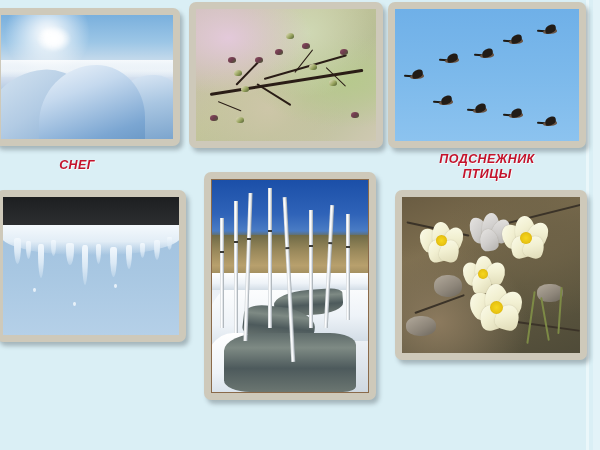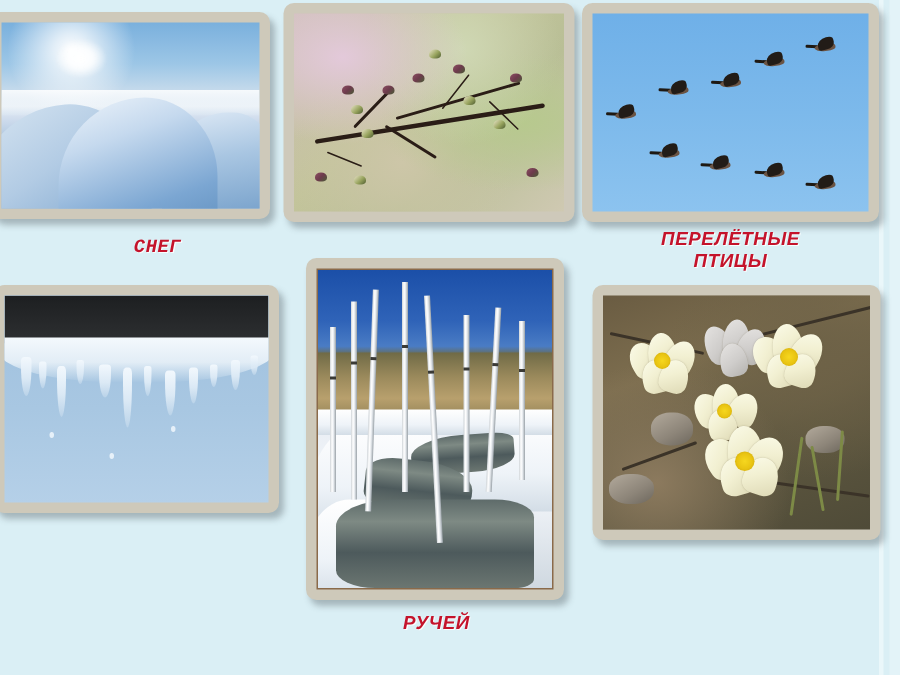--- a/index.html
+++ b/index.html
@@ -302,21 +302,21 @@
 
   <div class="card" id="pic-snow" style="left:-6px; top:8px; width:186px; height:138px;">
     <div class="photo">
       <div class="sun"></div>
       <div class="flat"></div>
       <div class="drift-a"></div>
       <div class="drift-c"></div>
       <div class="drift-b"></div>
     </div>
   </div>
-  <div class="caption" style="left:40px; top:158px; width:130px;font-family:Liberation Mono, monospace;">СНЕГ</div>
+  <div class="caption" style="left:12px; top:158px; width:130px;">СНЕГ</div>
 
   <div class="card" id="pic-buds" style="left:189px; top:2px; width:194px; height:146px;">
     <div class="photo">
       <div class="branch" style="left:8%; top:64%; width:86%; height:2.5px; transform:rotate(-9deg); transform-origin:left center;"></div>
       <div class="branch" style="left:38%; top:52%; width:48%; height:2px; transform:rotate(-16deg); transform-origin:left center;"></div>
       <div class="branch" style="left:34%; top:56%; width:22%; height:1.6px; transform:rotate(32deg); transform-origin:left center;"></div>
       <div class="branch" style="left:22%; top:57%; width:20%; height:1.6px; transform:rotate(-46deg); transform-origin:left center;"></div>
       <div class="branch" style="left:55%; top:48%; width:16%; height:1.4px; transform:rotate(-52deg); transform-origin:left center;"></div>
       <div class="branch" style="left:72%; top:44%; width:15%; height:1.4px; transform:rotate(44deg); transform-origin:left center;"></div>
       <div class="branch" style="left:12%; top:70%; width:14%; height:1.4px; transform:rotate(22deg); transform-origin:left center;"></div>
@@ -379,21 +379,21 @@
         <div class="body"></div>
         <div class="wing"></div>
       </div>
       <div class="goose" style="left:78%; top:82%;">
         <div class="neck"></div>
         <div class="body"></div>
         <div class="wing"></div>
       </div>
     </div>
   </div>
-  <div class="caption" style="left:404px; top:152px; width:166px;">ПЕРЕЛЁТНЫЕ
+  <div class="caption" style="left:404px; top:152px; width:166px;">ПОДСНЕЖНИК
 ПТИЦЫ</div>
 
   <div class="card" id="pic-drip" style="left:-4px; top:190px; width:190px; height:152px;">
     <div class="photo">
       <div class="roof"></div>
       <div class="snowedge"></div>
 
       <div class="icicle" style="left:6%;  top:30%; width:7px;  height:26px;"></div>
       <div class="icicle" style="left:13%; top:32%; width:5px;  height:18px;"></div>
       <div class="icicle" style="left:20%; top:34%; width:6px;  height:34px;"></div>
@@ -429,21 +429,20 @@
       <div class="trunk" style="left:14%; top:10%; height:62%;"></div>
       <div class="trunk" style="left:22%; top:6%;  height:70%; transform:rotate(2deg);"></div>
       <div class="trunk" style="left:36%; top:4%;  height:66%;"></div>
       <div class="trunk" style="left:48%; top:8%;  height:78%; transform:rotate(-3deg);"></div>
       <div class="trunk" style="left:62%; top:14%; height:56%;"></div>
       <div class="trunk" style="left:74%; top:12%; height:58%; transform:rotate(3deg);"></div>
       <div class="trunk" style="left:86%; top:16%; height:50%;"></div>
       <div class="trunk" style="left:5%;  top:18%; height:52%;"></div>
     </div>
   </div>
-  <div class="caption" style="left:232px; top:408px; width:118px;">РУЧЕЙ</div>
 
   <div class="card" id="pic-flower" style="left:395px; top:190px; width:192px; height:170px;">
     <div class="photo">
       <div class="stone" style="left:18%; top:50%; width:28px; height:22px;"></div>
       <div class="stone" style="left:2%; top:76%; width:30px; height:20px;"></div>
       <div class="stone" style="left:76%; top:56%; width:26px; height:18px;"></div>
 
       <div class="twig" style="left:2%;  top:20%; width:36%; transform:rotate(12deg);"></div>
       <div class="twig" style="left:58%; top:10%; width:44%; transform:rotate(-14deg);"></div>
       <div class="twig" style="left:6%;  top:68%; width:30%; transform:rotate(-20deg);"></div>

